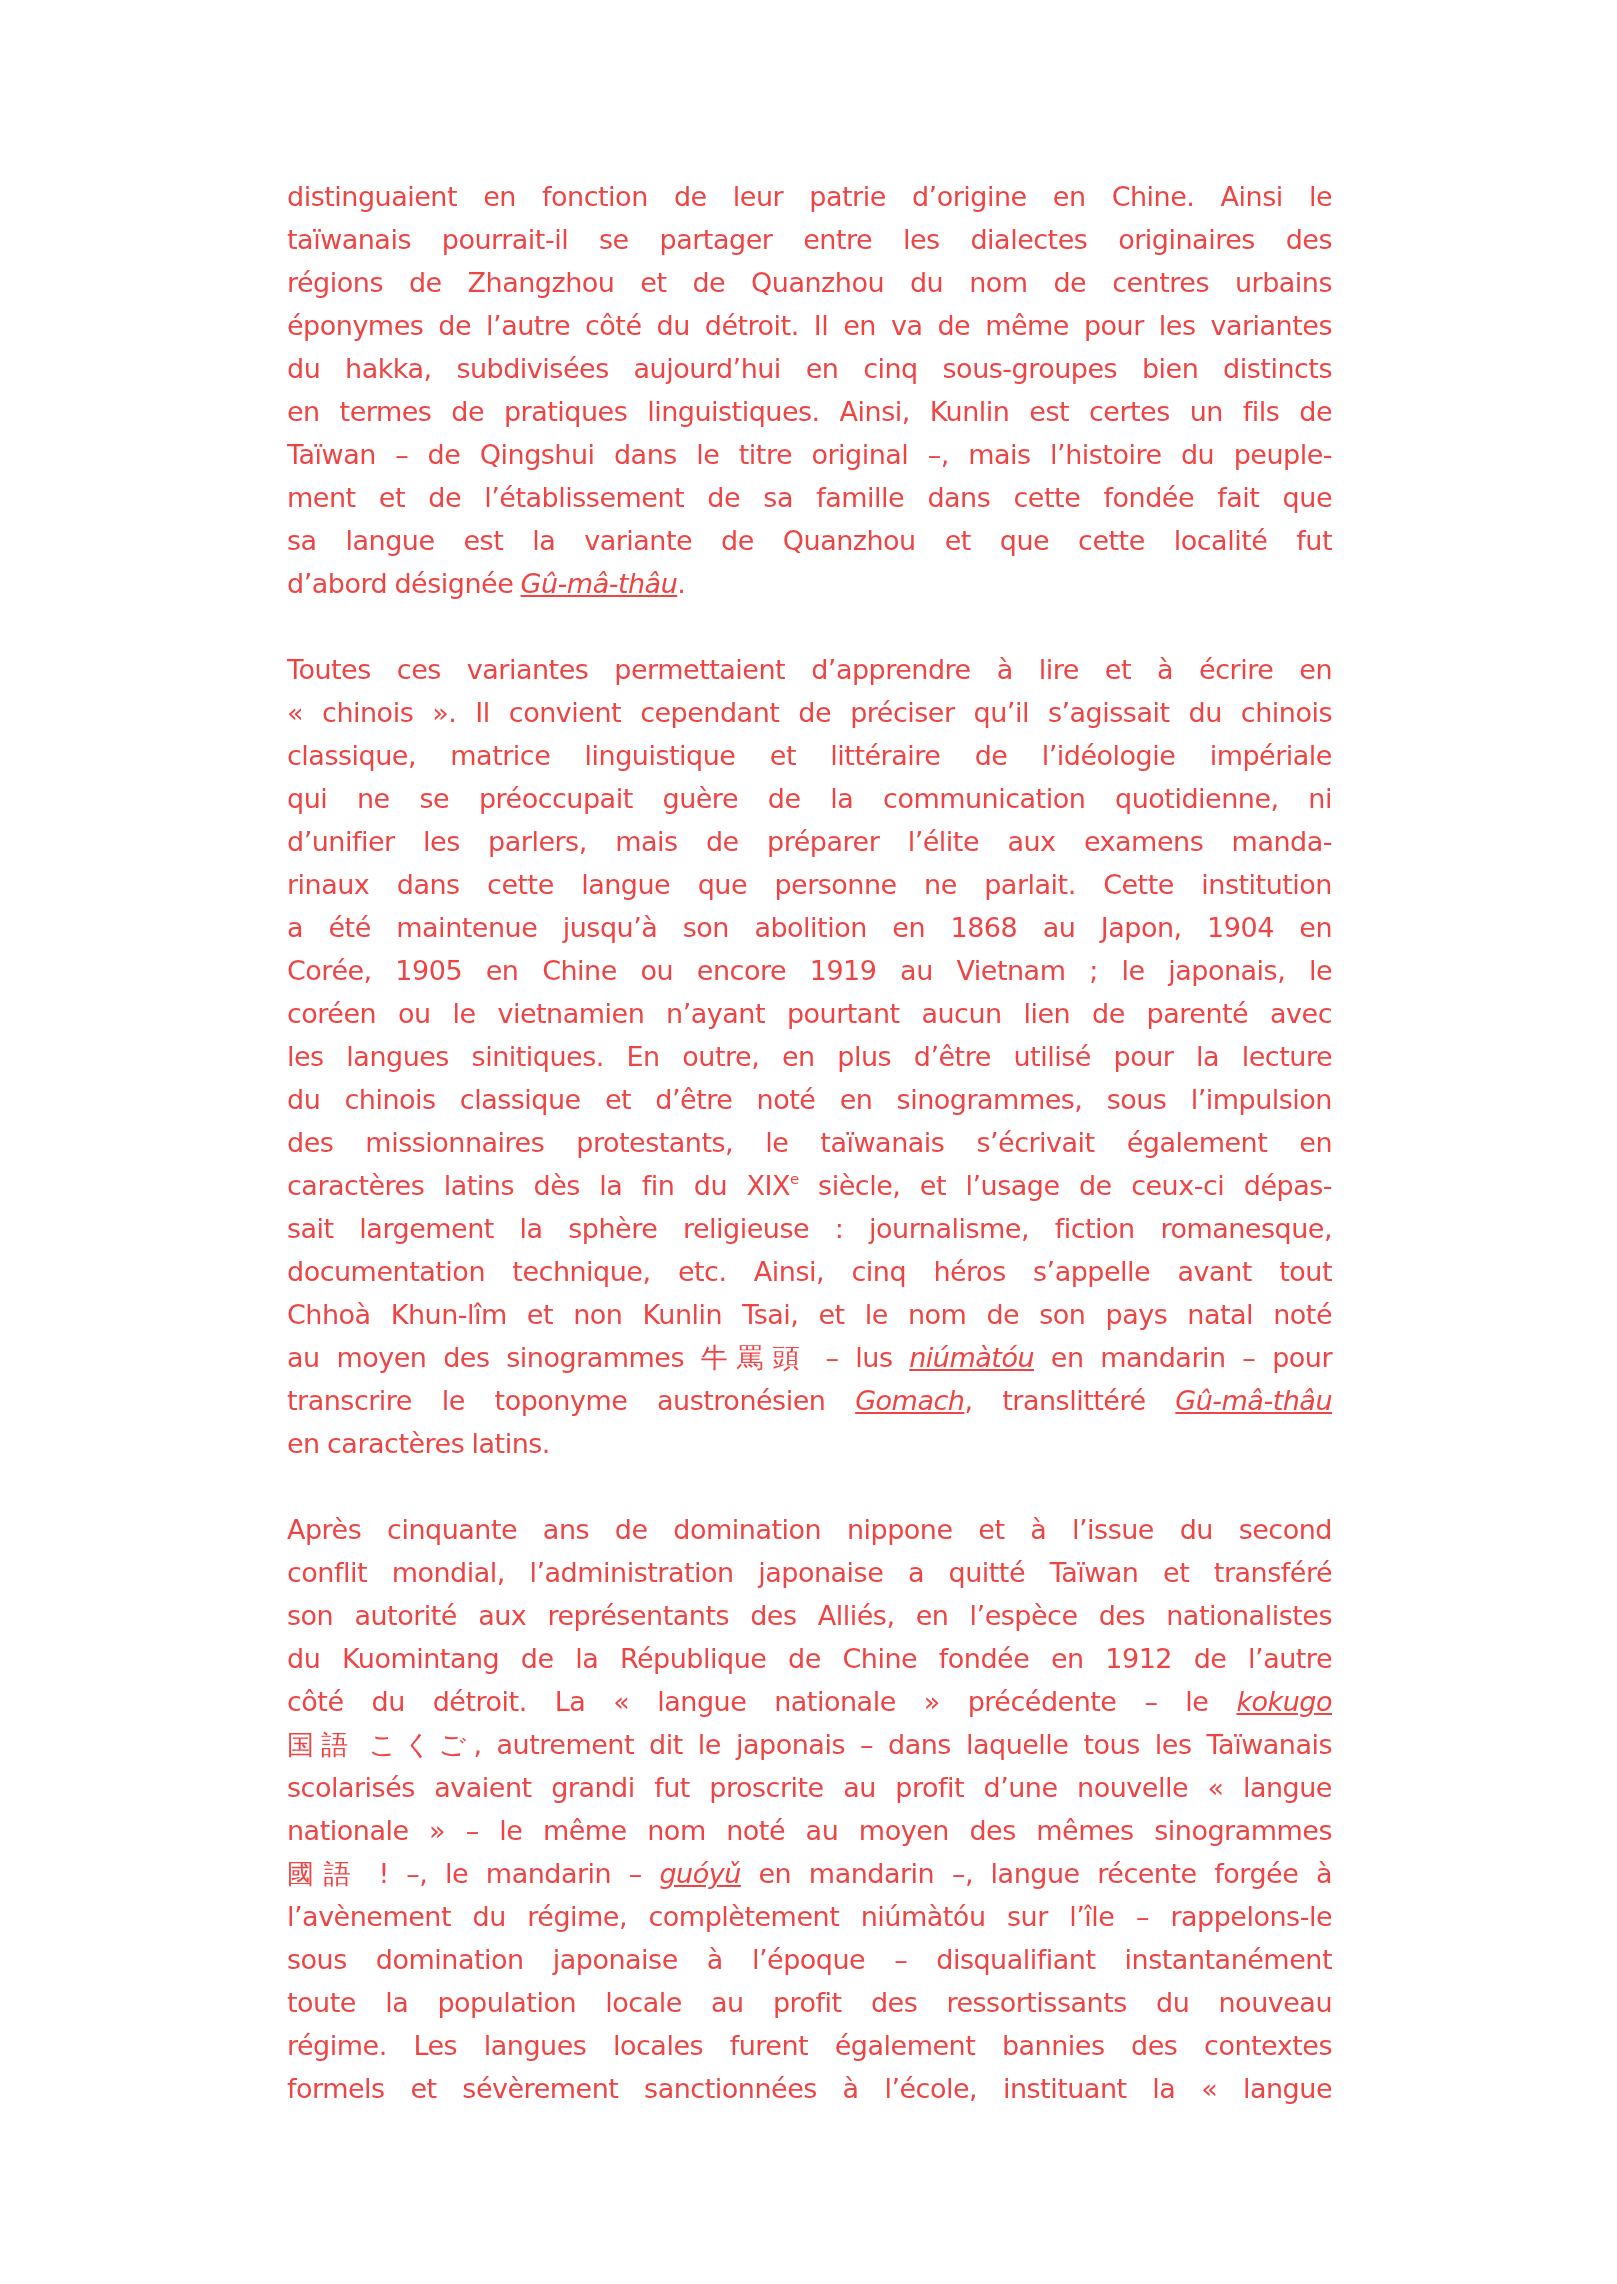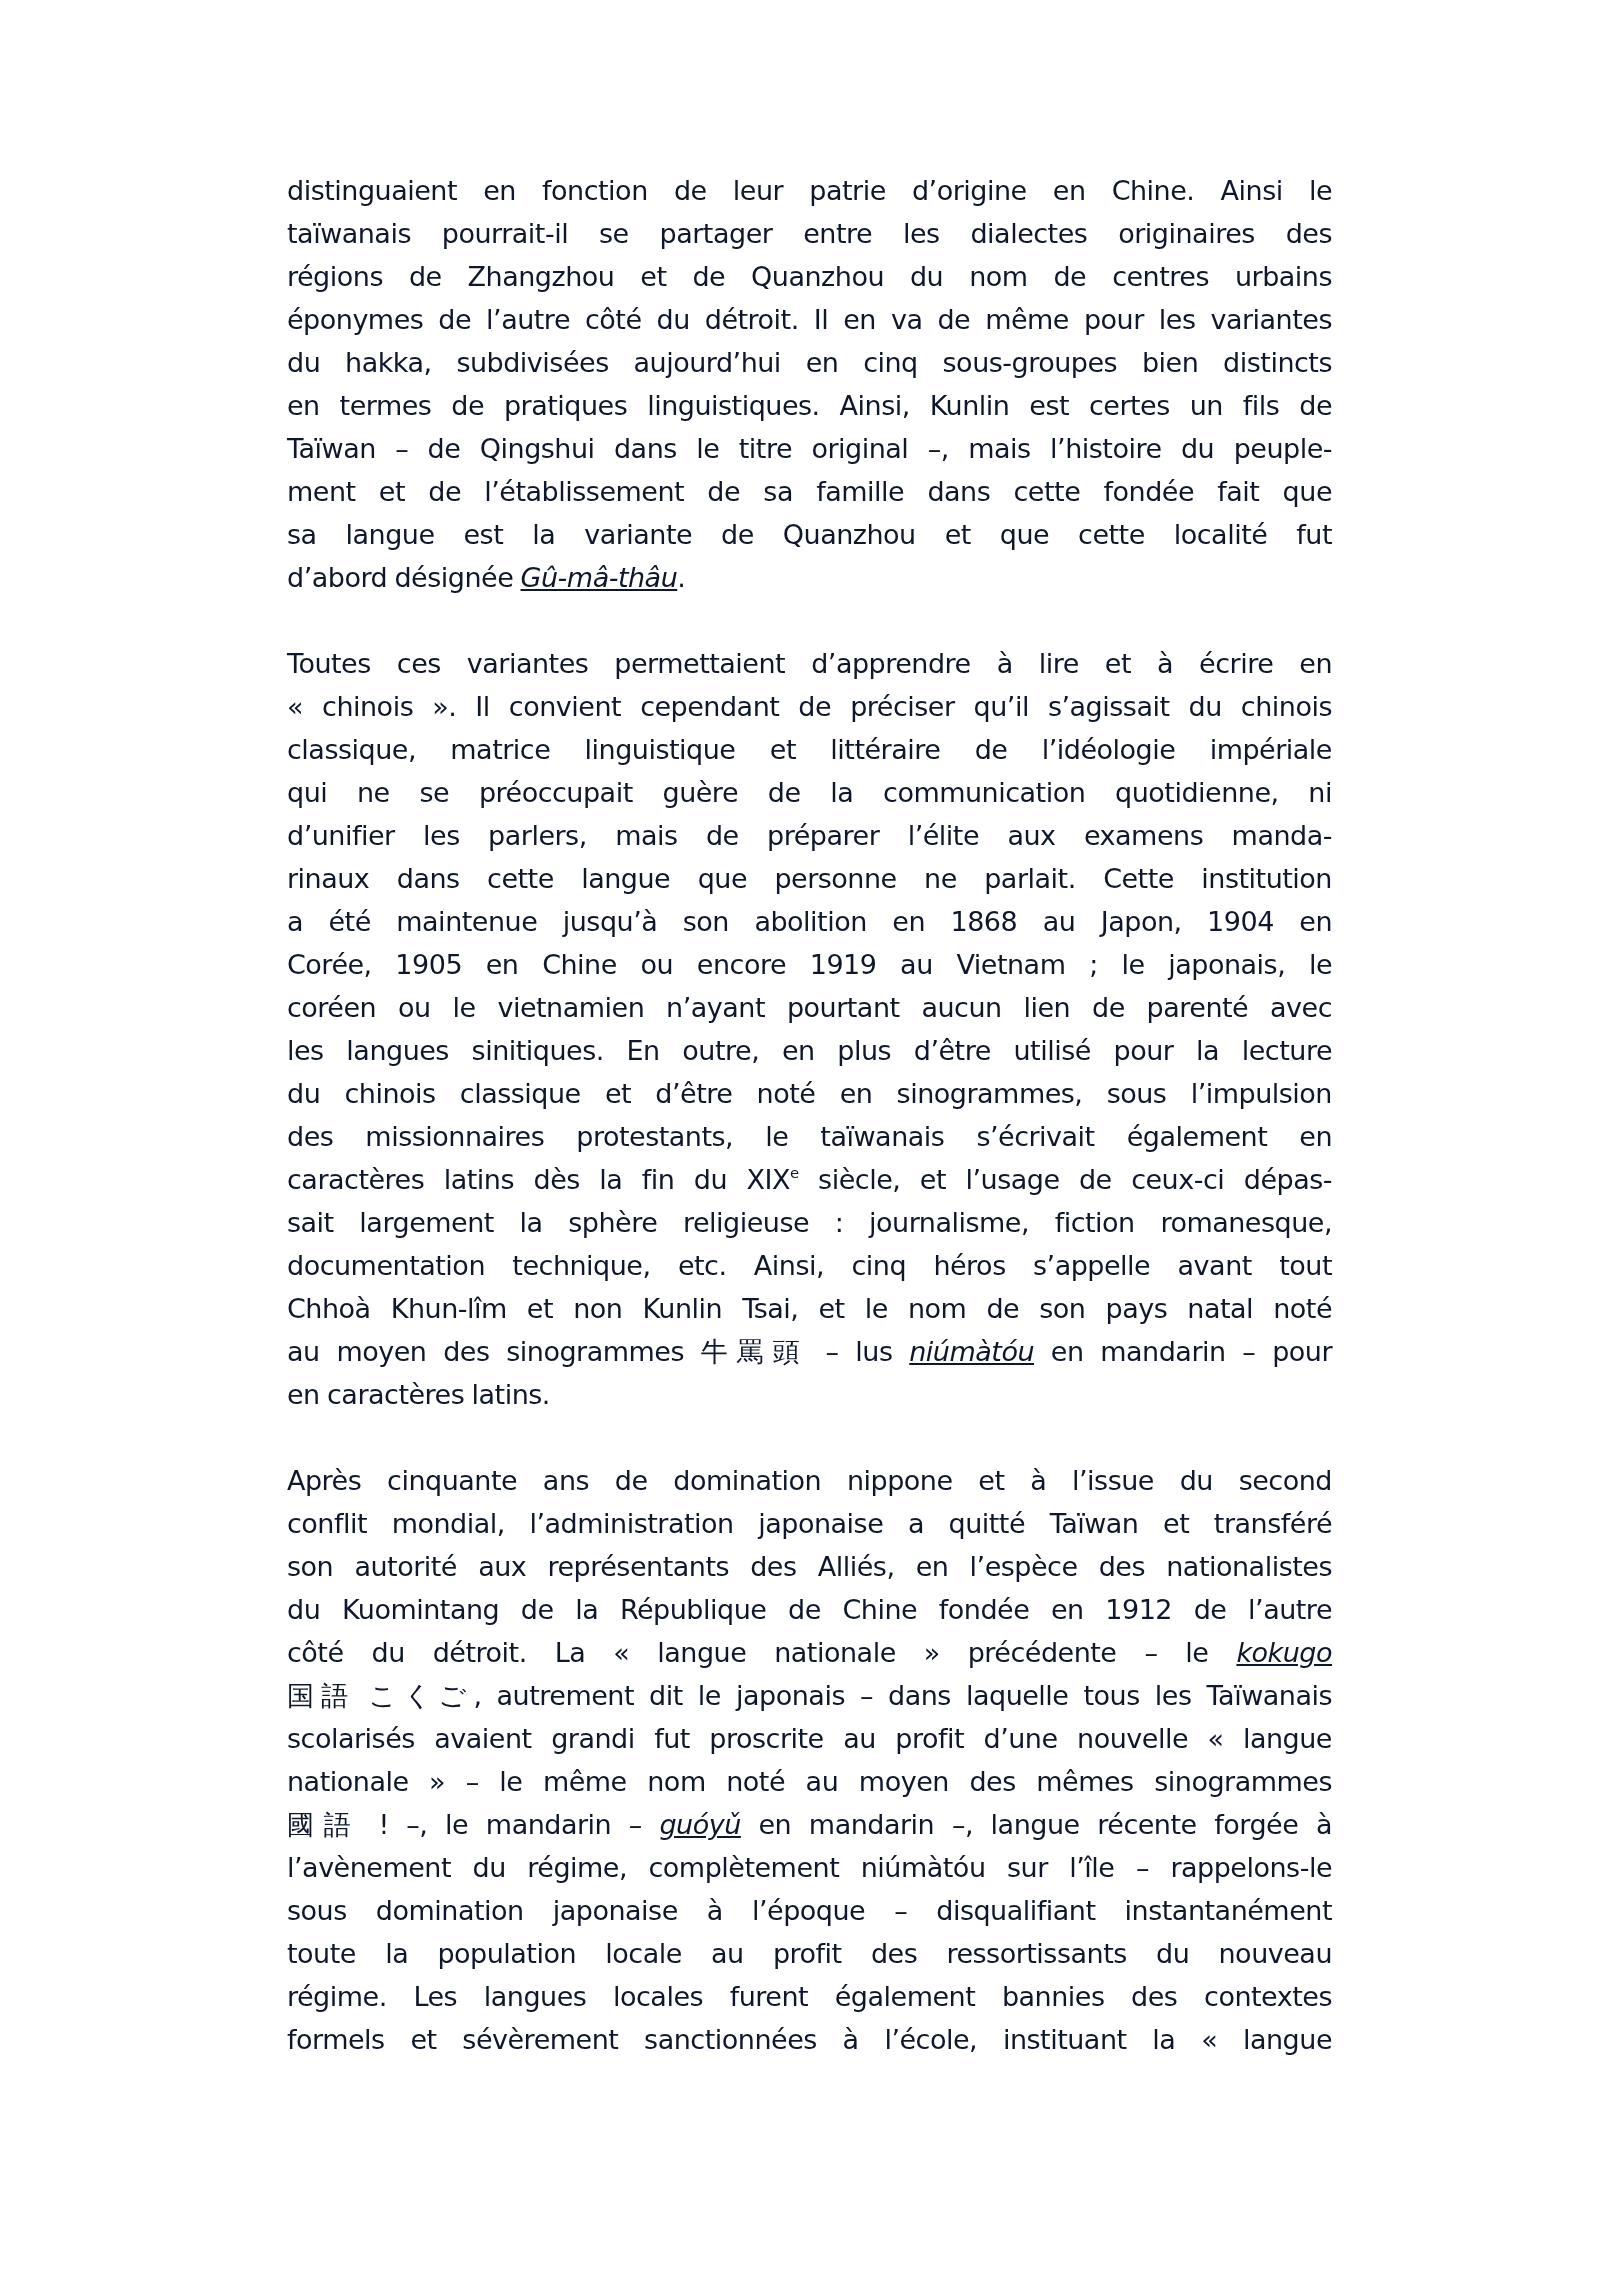--- a/index.html
+++ b/index.html
@@ -9,23 +9,23 @@
     }
     body {
       width: 1617px;
       height: 2284px;
       position: relative;
       overflow: hidden;
     }
     .page {
       position: absolute;
       left: 287px;
-      top: 169px;
+      top: 175px;
       width: 1045px;
-      color: #0f172a;
+      color: #ef4444;
       font-family: "DejaVu Sans", sans-serif;
       font-size: 27px;
       line-height: 43px;
       letter-spacing: -0.5px;
       word-spacing: -0.8px;
     }
     .line {
       display: block;
       white-space: nowrap;
       text-align: justify;
@@ -80,20 +80,21 @@
     <span class="line">Corée, 1905 en Chine ou encore 1919 au Vietnam ; le japonais, le</span>
     <span class="line">coréen ou le vietnamien n’ayant pourtant aucun lien de parenté avec</span>
     <span class="line">les langues sinitiques. En outre, en plus d’être utilisé pour la lecture</span>
     <span class="line">du chinois classique et d’être noté en sinogrammes, sous l’impulsion</span>
     <span class="line">des missionnaires protestants, le taïwanais s’écrivait également en</span>
     <span class="line"><span>caractères latins dès la fin du XIX</span><sup>e</sup><span> siècle, et l’usage de ceux-ci dépas-</span></span>
     <span class="line">sait  largement la sphère religieuse : journalisme, fiction romanesque,</span>
     <span class="line">documentation technique, etc. Ainsi, cinq héros s’appelle avant tout</span>
     <span class="line">Chhoà Khun-lîm et non Kunlin Tsai, et le nom de son pays natal noté</span>
     <span class="line"><span>au moyen des sinogrammes </span><span class="cjk">牛罵頭</span><span> – lus </span><span class="it">niúmàtóu</span><span> en mandarin – pour</span></span>
+    <span class="line"><span>transcrire le toponyme austronésien </span><span class="it">Gomach</span><span>, translittéré </span><span class="it">Gû-mâ-thâu</span></span>
     <span class="line last">en caractères latins.</span>
   </div>
 
   <div class="para">
     <span class="line">Après cinquante ans de domination nippone et à l’issue du second</span>
     <span class="line">conflit mondial, l’administration japonaise a quitté Taïwan et transféré</span>
     <span class="line">son autorité aux représentants des Alliés, en l’espèce des nationalistes</span>
     <span class="line">du Kuomintang de la République de Chine fondée en 1912 de l’autre</span>
     <span class="line"><span>côté du détroit. La « langue nationale » précédente – le </span><span class="it">kokugo</span></span>
     <span class="line"><span class="cjk">国語 こくご</span><span>, autrement dit le japonais – dans laquelle tous les Taïwanais</span></span>

